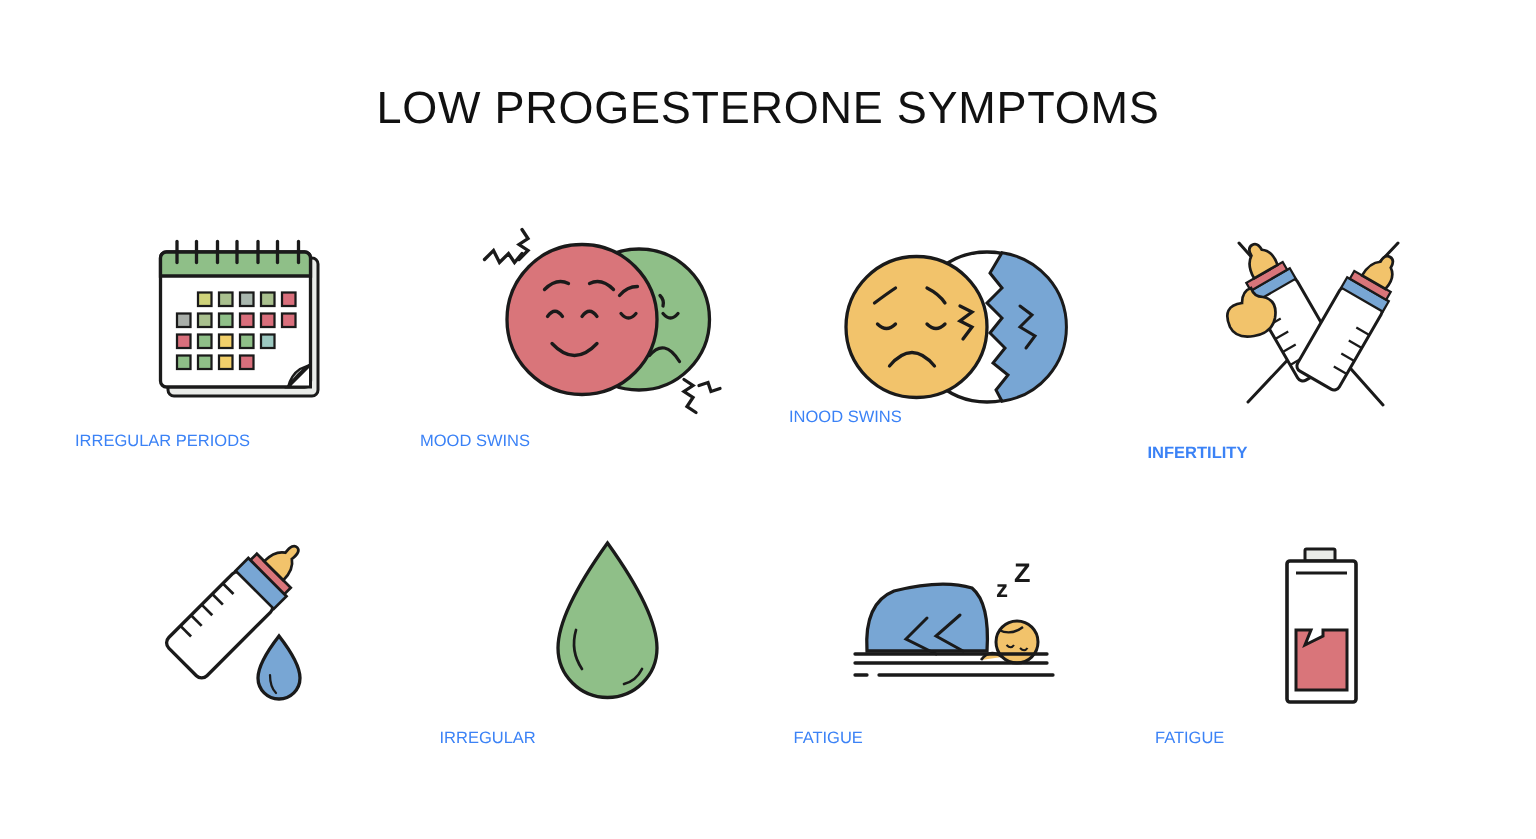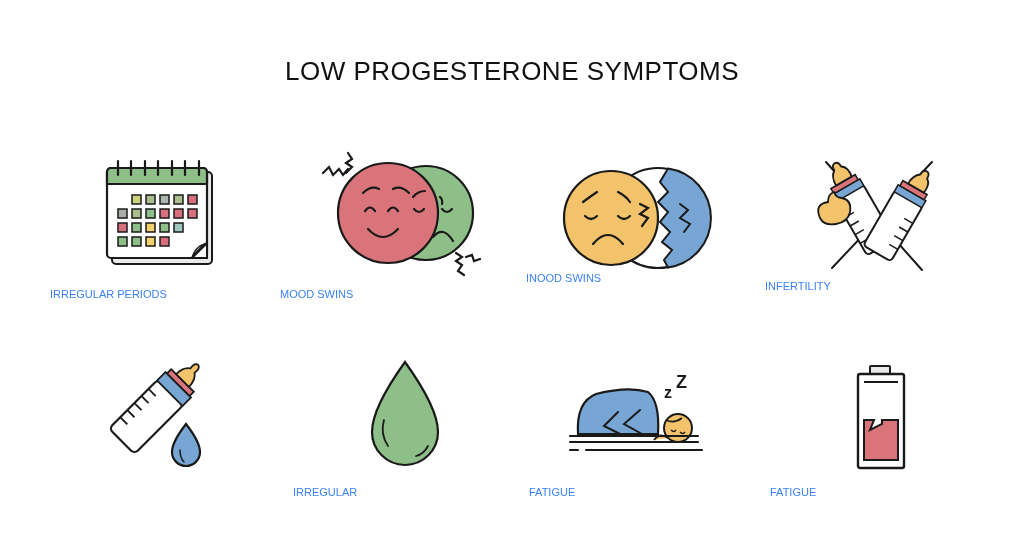--- a/index.html
+++ b/index.html
@@ -1,17 +1,17 @@
 <!DOCTYPE html>
 <html><head>
 <meta charset="utf-8">
 <style>
   html, body { margin:0; padding:0; background:#ffffff; }
   body { width:1024px; height:559px; position:relative; overflow:hidden; font-family:"Liberation Sans", sans-serif; color:#1a1a1a; }
-  .title { position:absolute; left:0; width:1024px; top:56px; text-align:center; font-size:26px; letter-spacing:0.5px; font-weight:400; color:#111; }
+  .title { position:absolute; left:0; width:1024px; top:56px; text-align:center; font-size:30px; letter-spacing:0.5px; font-weight:400; color:#111; }
   .icon { position:absolute; }
   .label { position:absolute; width:220px; font-size:11px; color:#3b82f6; letter-spacing:0px; }
   svg { display:block; overflow:visible; }
 </style>
 </head>
 <body>
 
 <div class="title">LOW PROGESTERONE SYMPTOMS</div>
 
 <div class="icon" style="left:104px; top:160px;">
@@ -124,21 +124,21 @@
       <g stroke="#1a1a1a" stroke-width="1.5">
           <line x1="6" y1="-10" x2="16" y2="-10"></line>
           <line x1="6" y1="0" x2="16" y2="0"></line>
           <line x1="6" y1="10" x2="16" y2="10"></line>
           <line x1="6" y1="20" x2="16" y2="20"></line>
         </g>
     </g>
     <path d="M8 58 q-6 -14 8 -16 q0 -8 6 -10 q2 6 8 6 q10 2 8 14 q-2 10 -14 12 q-12 2 -16 -6 z" fill="#f2c36b" stroke="#1a1a1a" stroke-width="1.8"></path>
   </svg>
 </div>
-<div class="label" style="left:765px; top:280px;">INFERTILITY</div>
+<div class="label" style="left:765px; top:296px;font-weight:bold;">INFERTILITY</div>
 
 <div class="icon" style="left:108px; top:358px;">
   <svg width="110" height="115" viewBox="0 0 110 115">
     <g transform="translate(42,55) rotate(45)">
       <rect x="-18" y="-30" width="36" height="70" rx="5" fill="#ffffff" stroke="#1a1a1a" stroke-width="2.2"></rect>
       <rect x="-18" y="-40" width="36" height="12" fill="#78a6d4" stroke="#1a1a1a" stroke-width="1.8"></rect>
       <rect x="-16" y="-46" width="32" height="6" fill="#d9757a" stroke="#1a1a1a" stroke-width="1.8"></rect>
       <path d="M-9 -46 q0 -10 6 -14 q-1 -8 3 -8 q4 0 3 8 q6 4 6 14 z" fill="#f2c36b" stroke="#1a1a1a" stroke-width="1.8"></path>
       <g stroke="#1a1a1a" stroke-width="1.8">
         <line x1="-18" y1="-16" x2="-8" y2="-16"></line>

